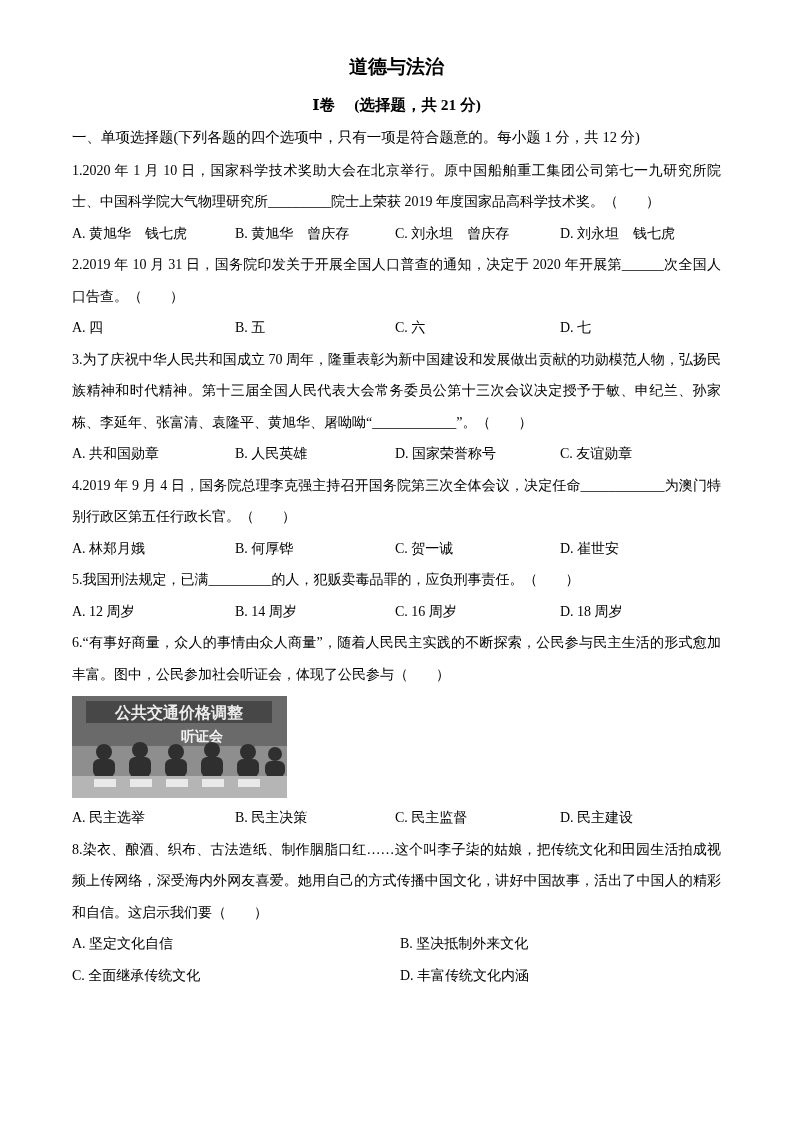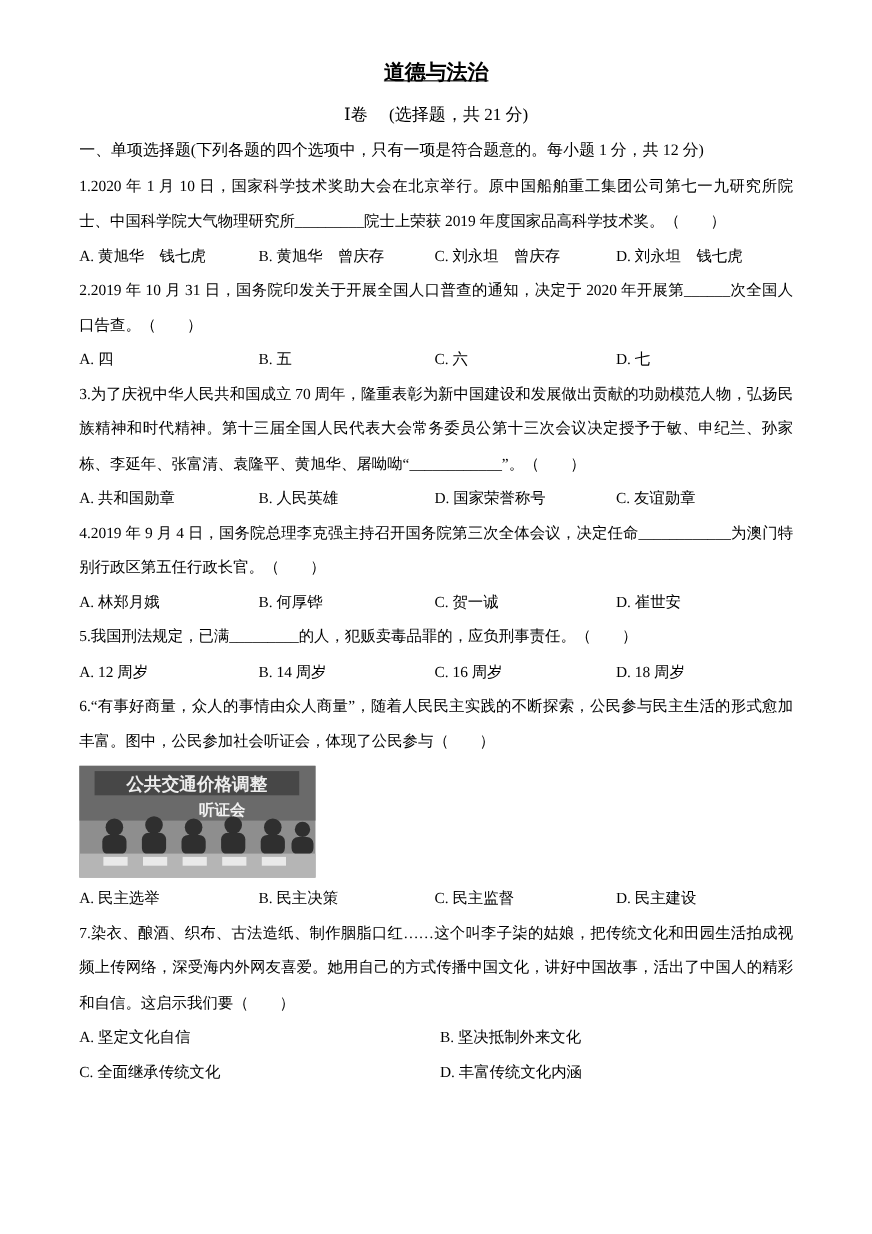--- a/index.html
+++ b/index.html
@@ -20,26 +20,25 @@
     font-family: "Liberation Serif", "DejaVu Serif", serif;
     color: #000;
     font-size: 14px;
   }
   .doc-title {
     text-align: center;
     font-size: 19px;
     font-weight: bold;
     margin: 0 0 13px 0;
     line-height: 1.4;
-    text-decoration: underline;
   }
   .doc-subtitle {
     text-align: center;
     font-size: 15.5px;
-    font-weight: normal;
+    font-weight: bold;
     margin: 0 0 9px 0;
     line-height: 1.4;
   }
   .section-header {
     font-size: 14.5px;
     font-weight: normal;
     margin: 0 0 3px 0;
     line-height: 1.9;
   }
   .question { margin: 0; }
@@ -154,21 +153,21 @@
     </svg>
   </div>
 <div class="options cols-4">
           <span class="option">A. 民主选举</span>
           <span class="option">B. 民主决策</span>
           <span class="option">C. 民主监督</span>
           <span class="option">D. 民主建设</span>
         </div>
       </div>
       <div class="question">
-        <p class="q-text">7.染衣、酿酒、织布、古法造纸、制作胭脂口红……这个叫李子柒的姑娘，把传统文化和田园生活拍成视频上传网络，深受海内外网友喜爱。她用自己的方式传播中国文化，讲好中国故事，活出了中国人的精彩和自信。这启示我们要（　　）</p>
+        <p class="q-text">8.染衣、酿酒、织布、古法造纸、制作胭脂口红……这个叫李子柒的姑娘，把传统文化和田园生活拍成视频上传网络，深受海内外网友喜爱。她用自己的方式传播中国文化，讲好中国故事，活出了中国人的精彩和自信。这启示我们要（　　）</p>
         <div class="options cols-2">
           <span class="option">A. 坚定文化自信</span>
           <span class="option">B. 坚决抵制外来文化</span>
           <span class="option">C. 全面继承传统文化</span>
           <span class="option">D. 丰富传统文化内涵</span>
         </div>
       </div>
     </div>
 </div>
 

